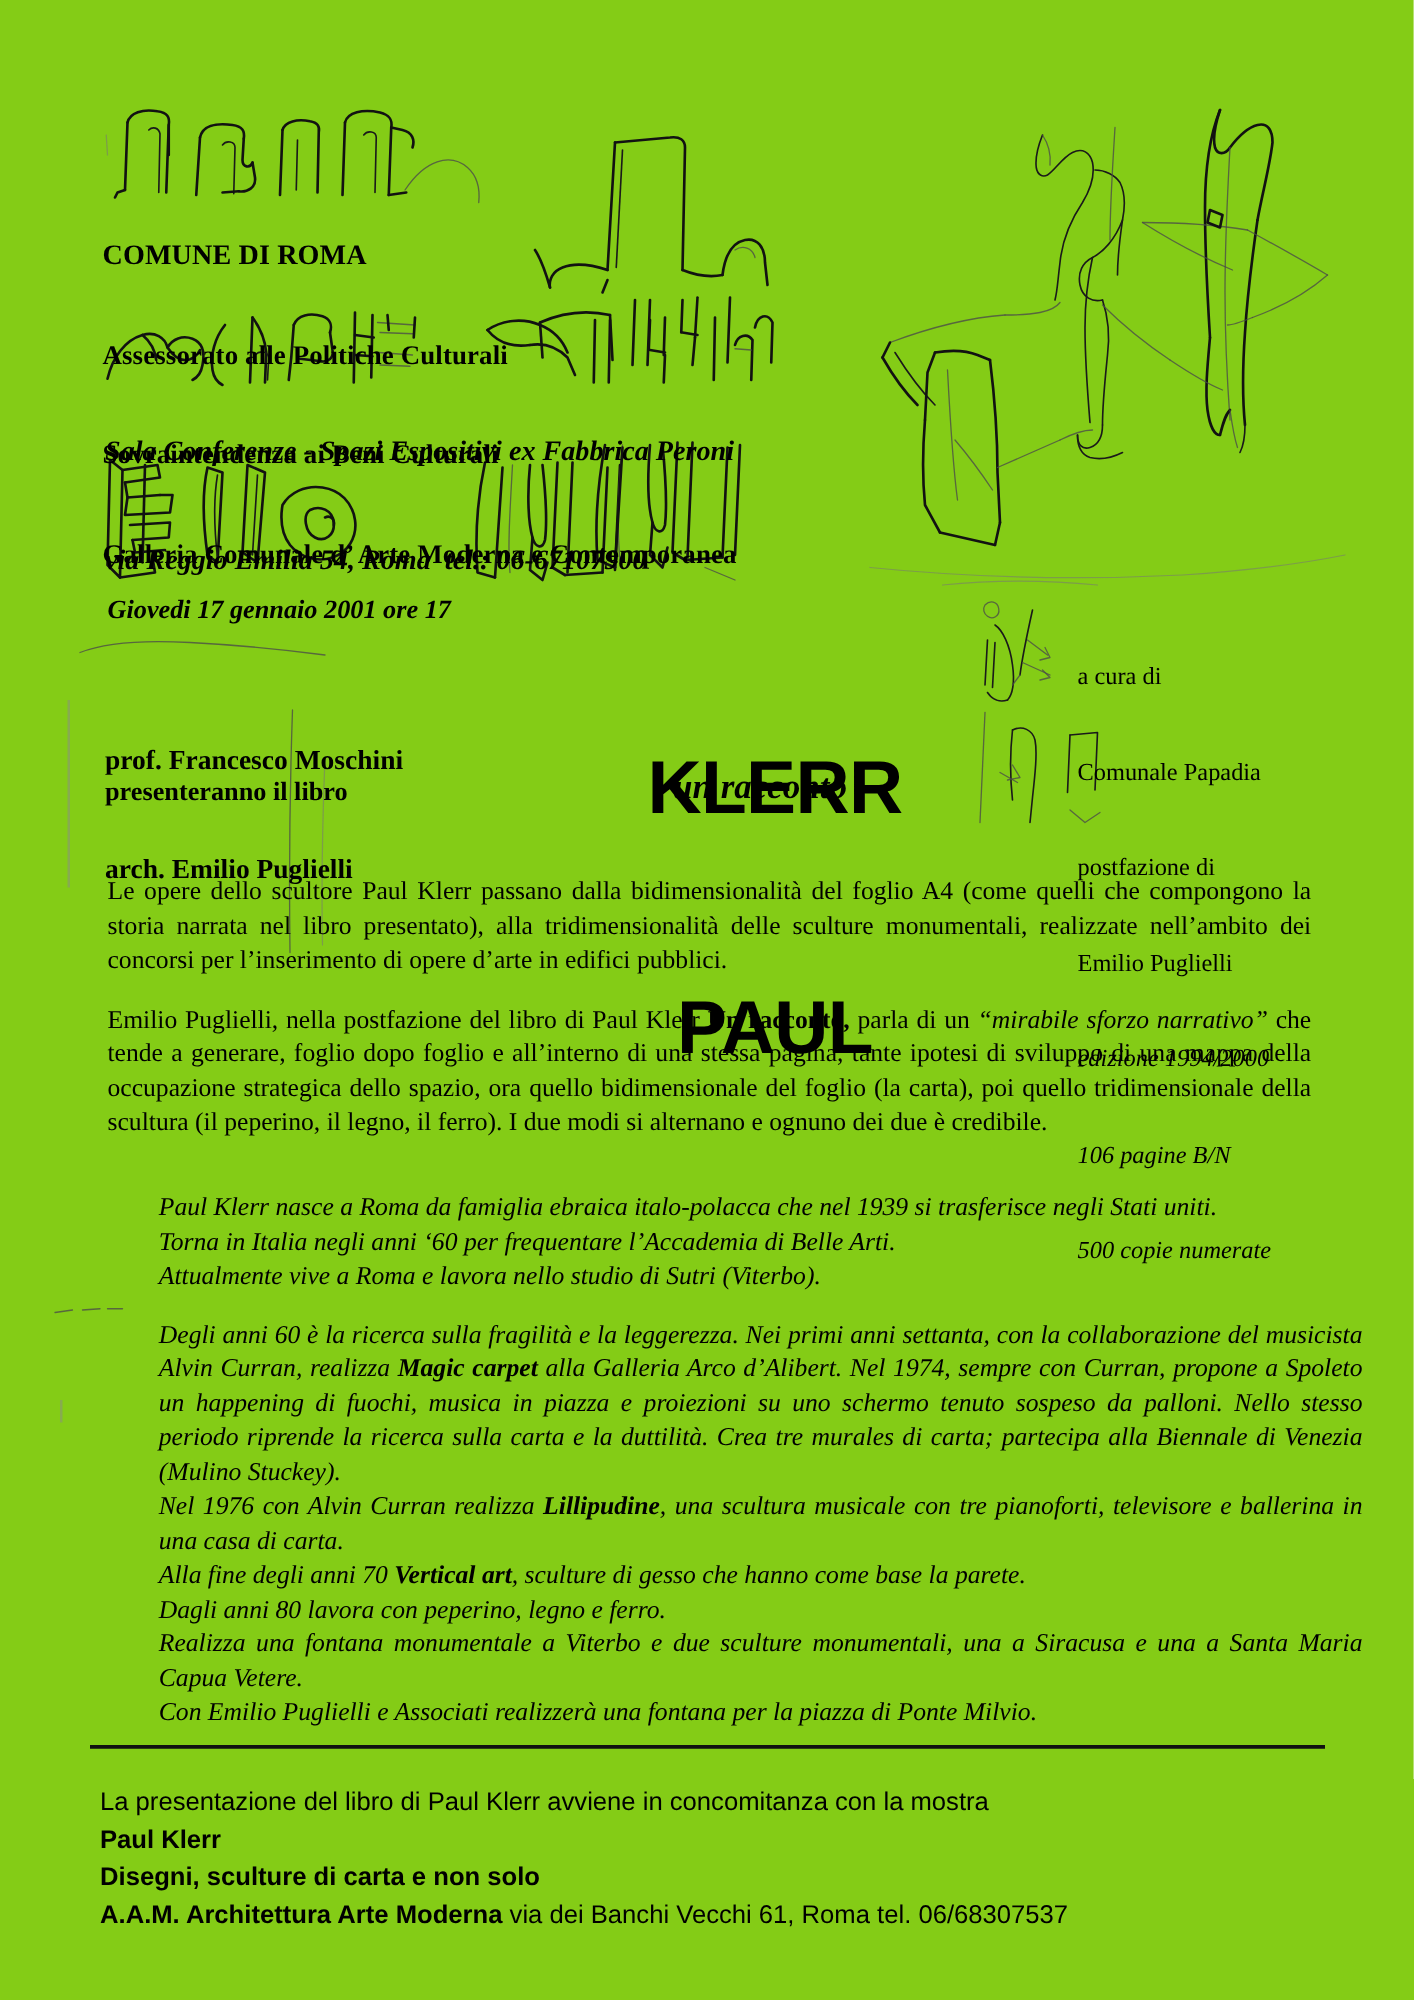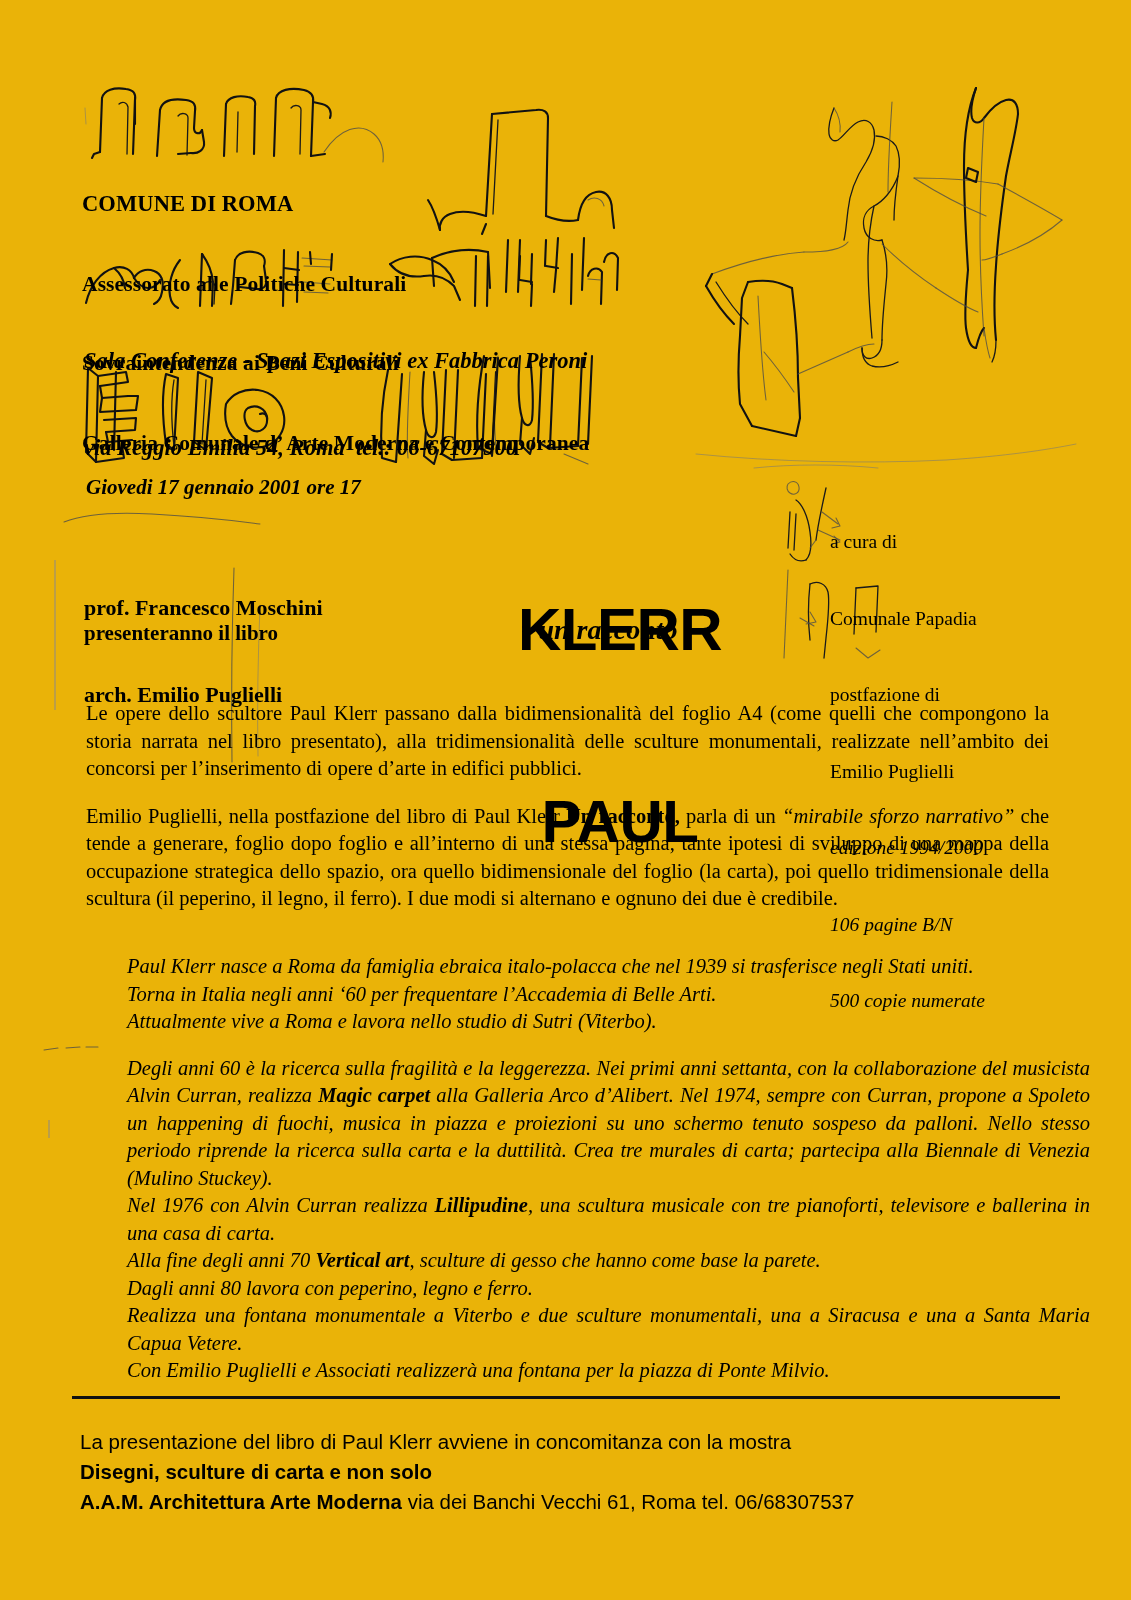--- a/index.html
+++ b/index.html
@@ -8,21 +8,21 @@
     background: #ffffff;
   }
   body {
     font-family: "Liberation Serif", serif;
     color: #000000;
   }
   #page {
     position: relative;
     width: 1131px;
     height: 1600px;
-    background: #eab308;
+    background: #84cc16;
     overflow: hidden;
   }
 
   
   .art {
     position: absolute;
     pointer-events: none;
   }
   .art svg { display: block; overflow: visible; }
   .ink {
@@ -113,21 +113,21 @@
     left: 458px;
     top: 614px;
     width: 300px;
     text-align: center;
     font-weight: bold;
     font-style: italic;
     font-size: 28px;
   }
 
   .credits {
-    left: 830px;
+    left: 862px;
     top: 478px;
     font-size: 19.5px;
     line-height: 25.5px;
   }
   .credits .it {
     font-style: italic;
   }
 
   .body-col {
     position: absolute;
@@ -462,17 +462,18 @@
     <p><span>Alla fine degli anni 70 </span><b>Vertical art</b><span>, sculture di gesso che hanno come base la parete.</span></p>
     <p>Dagli anni 80 lavora con peperino, legno e ferro.</p>
     <p>Realizza una fontana monumentale a Viterbo e due sculture monumentali, una a Siracusa e una a Santa Maria Capua Vetere.</p>
     <p>Con Emilio Puglielli e Associati realizzerà una fontana per la piazza di Ponte Milvio.</p>
   </div>
 
   <div class="rule top"></div>
 
   <div class="footer">
     <div class="row">La presentazione del libro di Paul Klerr avviene in concomitanza con la mostra</div>
+    <div class="row b">Paul Klerr</div>
     <div class="row b">Disegni, sculture di carta e non solo</div>
     <div class="row"><span class="b">A.A.M. Architettura Arte Moderna</span><span> via dei Banchi Vecchi 61, Roma tel. 06/68307537</span></div>
   </div>
 
 </div>
 
 </body></html>

